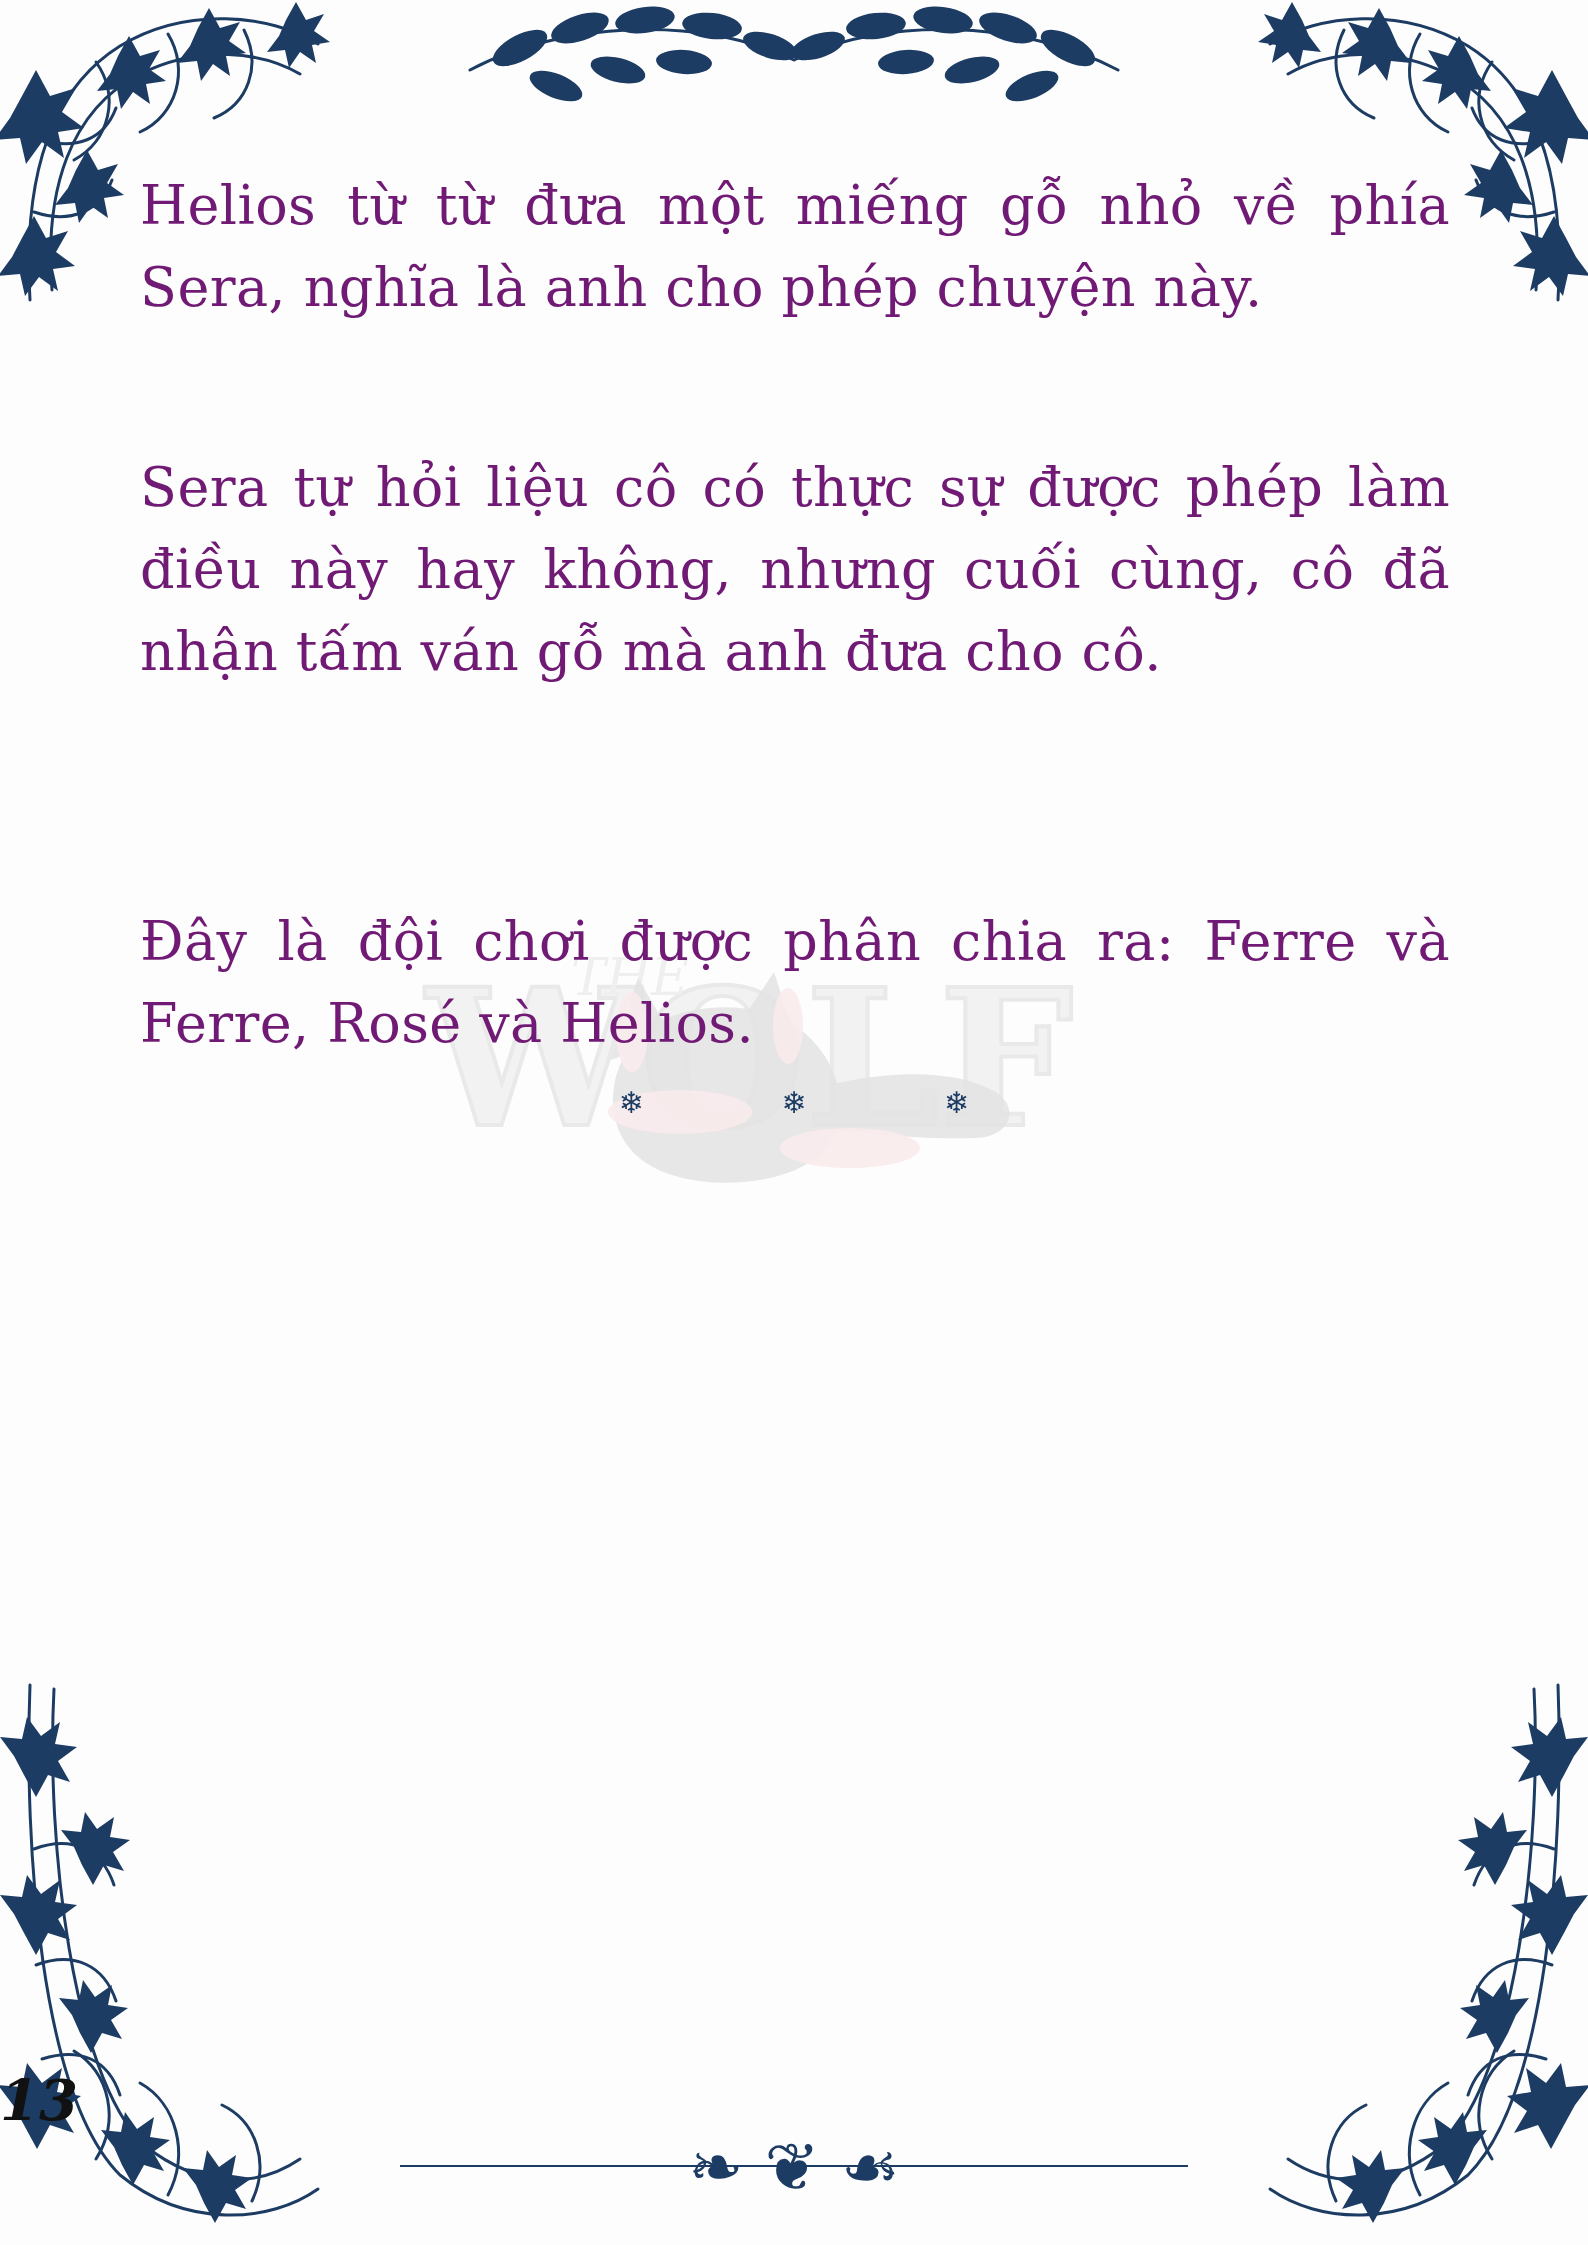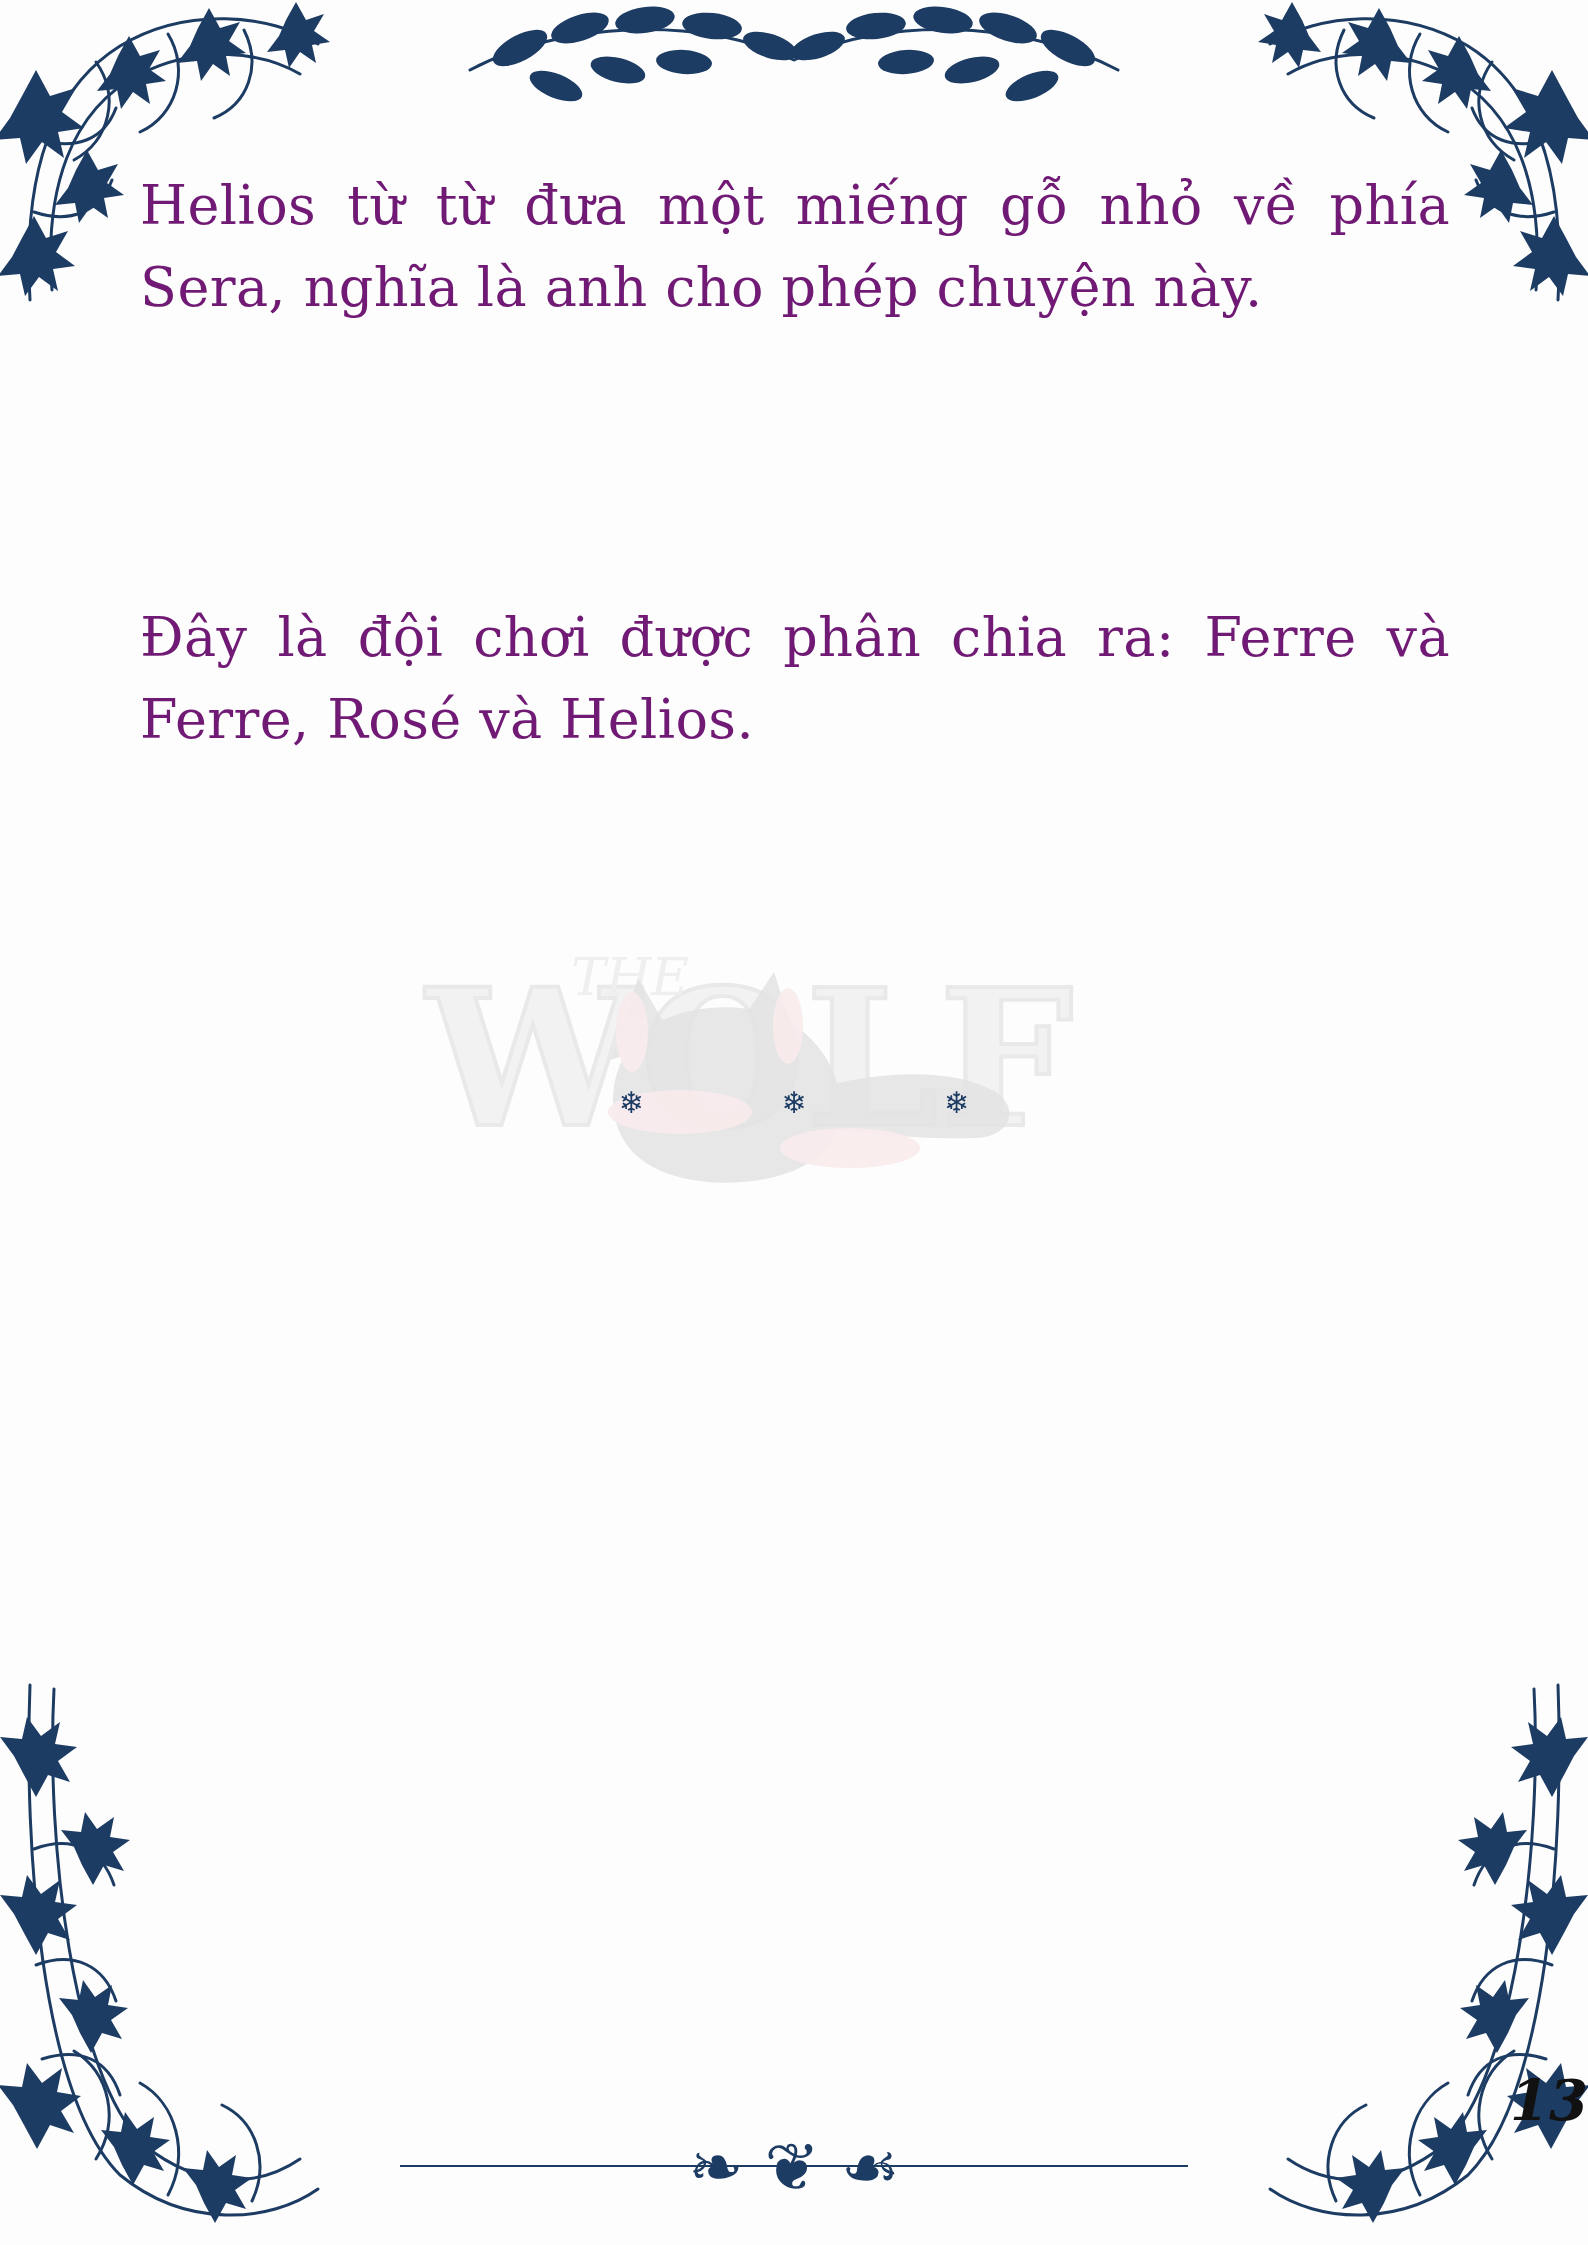--- a/index.html
+++ b/index.html
@@ -76,21 +76,21 @@
     text-indent: 64px;
     pointer-events: none;
   }
 
   
   .page-number {
     position: absolute;
     left: 0;
     right: 0;
     bottom: 112px;
-    text-align: right;
+    text-align: left;
     font-family: "DejaVu Serif", serif;
     font-weight: bold;
     font-style: italic;
     font-size: 56px;
     color: #111111;
   }
 
   .bottom-rule {
     position: absolute;
     left: 400px;
@@ -236,20 +236,21 @@
   </svg>
 
   <div class="sep">❄ ❄ ❄</div>
 
   <div class="content">
 
     <p class="para">Helios từ từ đưa một miếng gỗ nhỏ về phía Sera, nghĩa là anh cho phép chuyện này.</p>
 
     <div class="spacer-sm"></div>
 
+    <p class="para">Sera tự hỏi liệu cô có thực sự được phép làm điều này hay không, nhưng cuối cùng, cô đã nhận tấm ván gỗ mà anh đưa cho cô.</p>
 
     <div class="spacer-md"></div>
 
     <p class="para">Đây là đội chơi được phân chia ra: Ferre và Ferre, Rosé và Helios.</p>
 
     <div class="spacer-lg"></div>
 
   </div>
 
   <div class="page-number">13</div>

